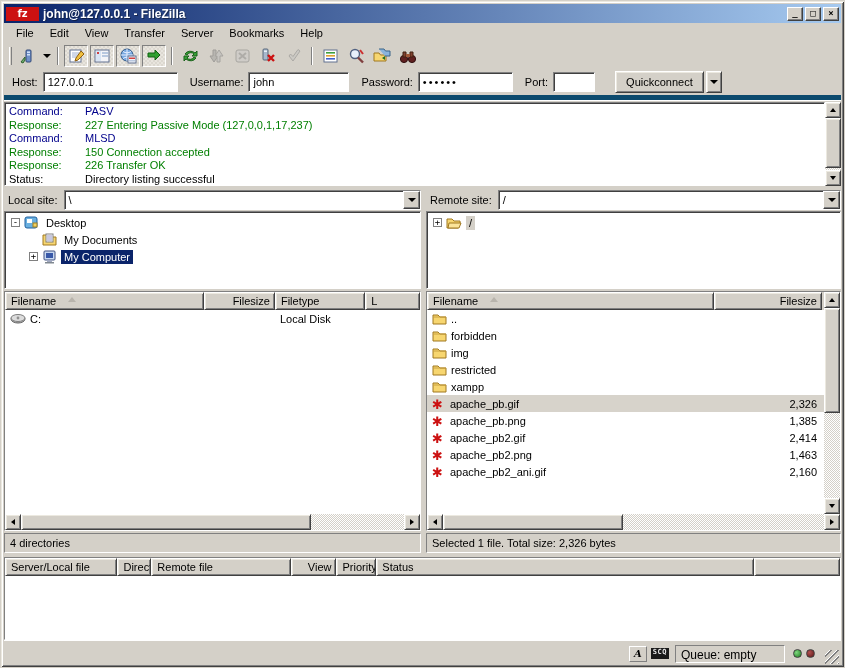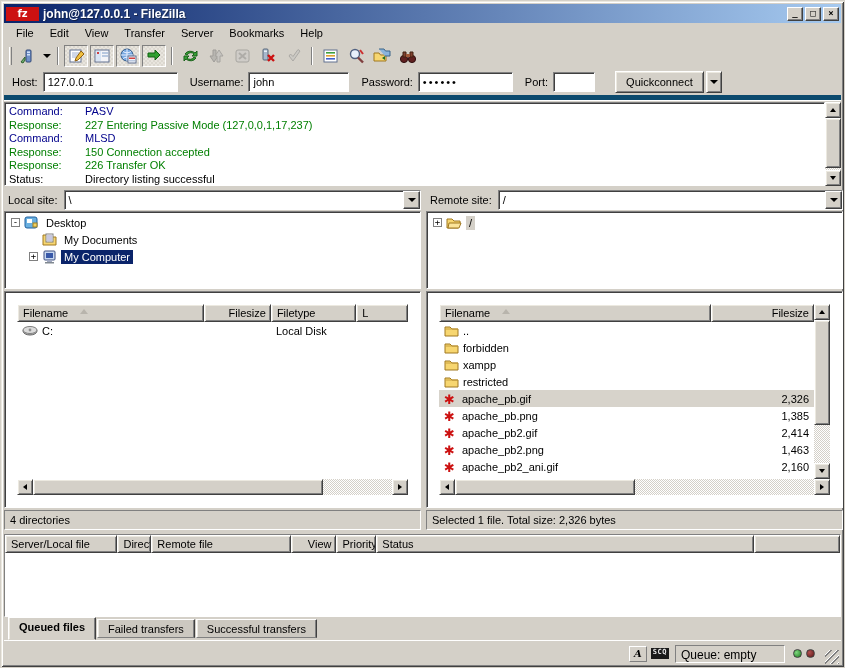--- a/index.html
+++ b/index.html
@@ -124,21 +124,21 @@
   .tree-box { height:78px; flex:0 0 auto; padding:2px; overflow:hidden; }
   .tree-row { display:flex; align-items:center; height:17px; white-space:nowrap; }
   .tree-expander { width:9px; height:9px; background:#fff; border:1px solid #808080;
     display:flex; align-items:center; justify-content:center; flex:0 0 auto;
     font-size:9px; line-height:7px; font-family:"DejaVu Sans Mono",monospace; margin-right:4px; }
   .tree-label { padding:1px 3px; }
   .tree-label.sel-active { background:#0a246a; color:#fff; }
   .tree-label.sel-inactive { background:#d4d0c8; }
   .tree-icon { margin-right:4px; flex:0 0 auto; display:flex; }
 
-  .list-box { flex:1; margin-top:2px; display:flex; flex-direction:column; min-height:0; padding:12px; }
+  .list-box { flex:1; margin-top:2px; display:flex; flex-direction:column; min-height:0; padding:0; }
   .list-main { flex:1; display:flex; min-height:0; }
   .list-cols { flex:1; display:flex; flex-direction:column; min-width:0; }
   .list-header { height:18px; display:flex; flex:0 0 auto; background:#d4d0c8; }
   .hcell { background:#d4d0c8; border:1px solid; border-color:#fff #404040 #404040 #fff;
     box-shadow: inset 1px 1px 0 #ece9e0, inset -1px -1px 0 #808080;
     padding:2px 4px 0 5px; display:flex; align-items:flex-start; white-space:nowrap; overflow:hidden; }
   .hcell.right { justify-content:flex-end; }
   .sort-asc { width:0; height:0; border-left:4px solid transparent; border-right:4px solid transparent;
     border-bottom:5px solid #b8b4ac; margin:2px 0 0 12px; }
   .list-body { flex:1; background:#fff; overflow:hidden; }
@@ -536,35 +536,49 @@
                   </div>
                 </div>
                 <div class="file-row">
                   <div class="cell" style="width: 287px;">
                     <span class="tree-icon">
                       <svg width="15" height="13">
                         <path d="M1 3 h5 l2 2 h6 v7 h-13 z" fill="#f7d670" stroke="#a07820"></path>
                         <path d="M1 5 h13" stroke="#c8a040"></path>
                       </svg>
                     </span>
-                    <span>xampp</span>
+                    <span>img</span>
                   </div>
                   <div class="cell right" style="width: 108px;">
                     <span></span>
                   </div>
                 </div>
                 <div class="file-row">
                   <div class="cell" style="width: 287px;">
                     <span class="tree-icon">
                       <svg width="15" height="13">
                         <path d="M1 3 h5 l2 2 h6 v7 h-13 z" fill="#f7d670" stroke="#a07820"></path>
                         <path d="M1 5 h13" stroke="#c8a040"></path>
                       </svg>
                     </span>
                     <span>restricted</span>
+                  </div>
+                  <div class="cell right" style="width: 108px;">
+                    <span></span>
+                  </div>
+                </div>
+                <div class="file-row">
+                  <div class="cell" style="width: 287px;">
+                    <span class="tree-icon">
+                      <svg width="15" height="13">
+                        <path d="M1 3 h5 l2 2 h6 v7 h-13 z" fill="#f7d670" stroke="#a07820"></path>
+                        <path d="M1 5 h13" stroke="#c8a040"></path>
+                      </svg>
+                    </span>
+                    <span>xampp</span>
                   </div>
                   <div class="cell right" style="width: 108px;">
                     <span></span>
                   </div>
                 </div>
                 <div class="file-row selected-inactive">
                   <div class="cell" style="width: 287px;">
                     <span class="tree-icon">
                       <svg width="14" height="14">
                         <text x="0" y="12" font-size="13" fill="#cc1111" font-weight="bold">✱</text>
@@ -674,25 +688,20 @@
           </div>
           <div class="hcell" style="width: 380px;">
             <span>Status</span>
           </div>
           <div class="hcell" style="width: 86px;">
             <span></span>
           </div>
         </div>
       <div class="queue-body"></div>
     </div>
-    <div class="tabs" id="queue-tabs">
-        <div class="tab active">Queued files</div>
-        <div class="tab inactive">Failed transfers</div>
-        <div class="tab inactive">Successful transfers</div>
-      </div>
   </div>
 
   <div class="statusbar">
     <div class="sb-icon">A</div>
     <div class="sb-badge">SCQ</div>
     <div class="sb-queue">Queue: empty</div>
     <div class="led green"></div>
     <div class="led red"></div>
     <div class="grip"></div>
   </div>

